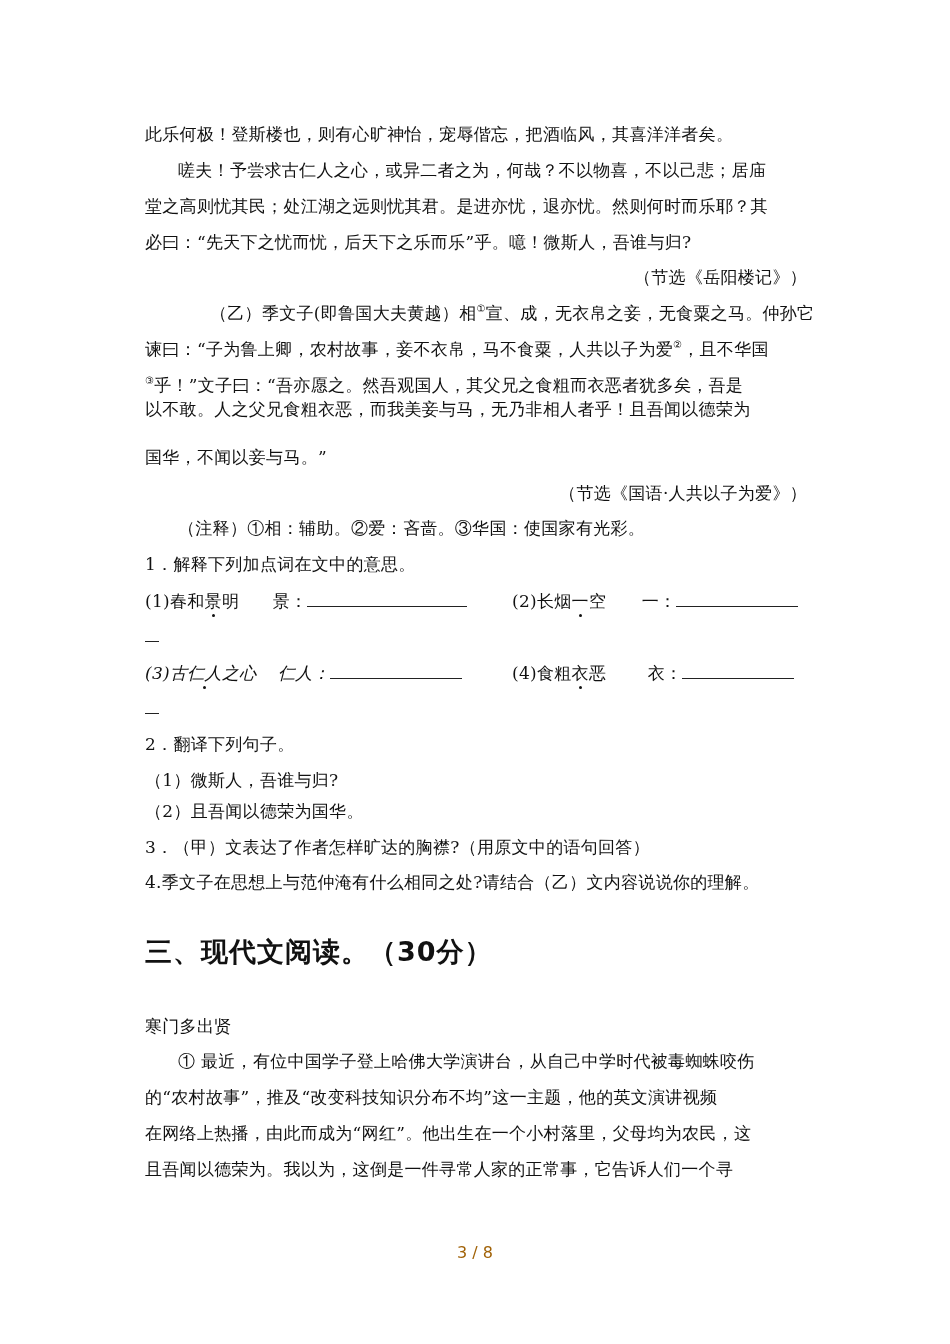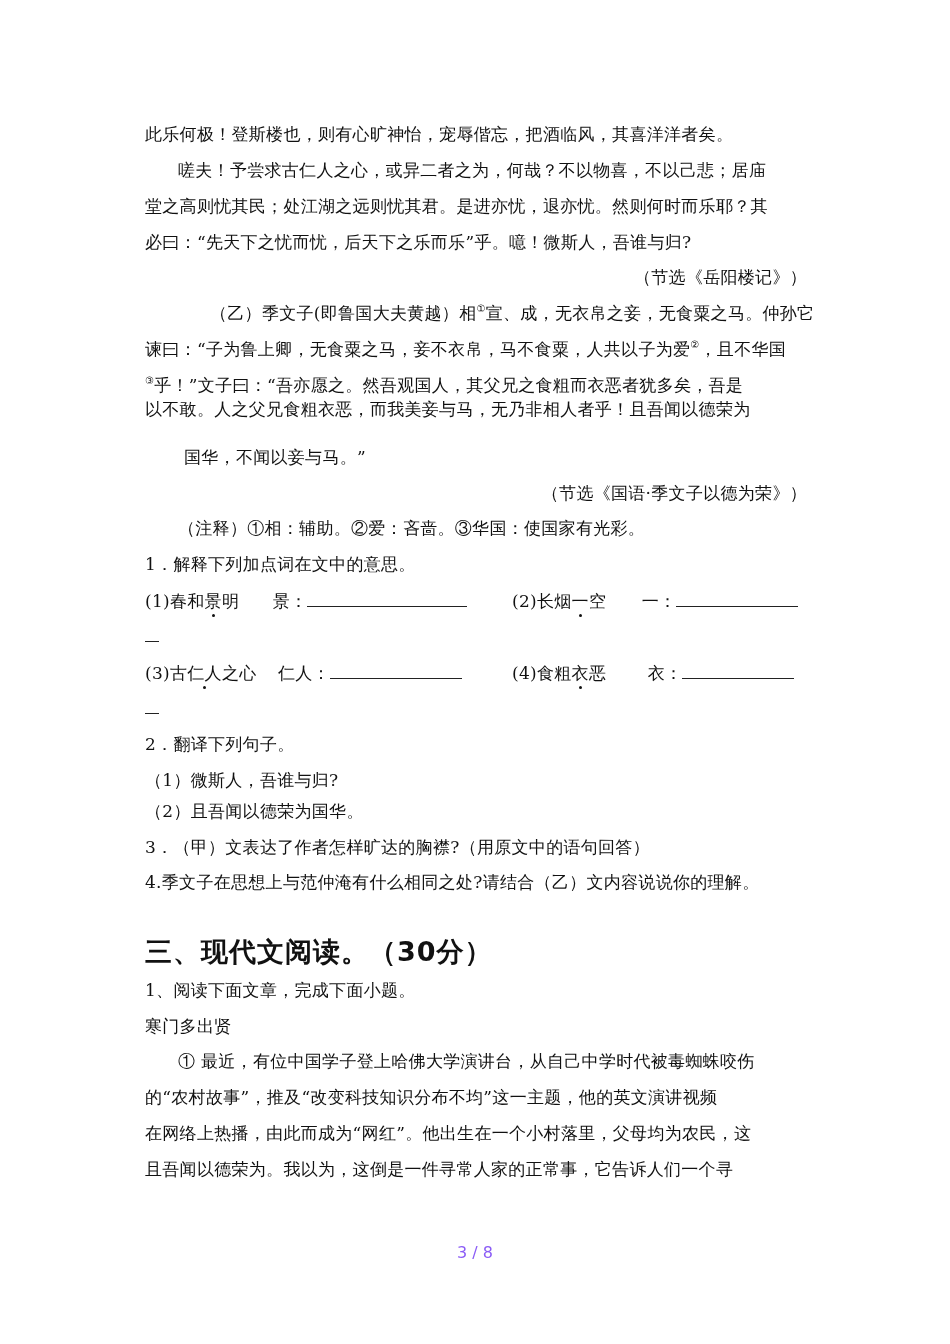--- a/index.html
+++ b/index.html
@@ -79,46 +79,46 @@
       height: 10px;
     }
     .footer {
       position: absolute;
       left: 0;
       width: 950px;
       top: 1243px;
       text-align: center;
       font-family: "DejaVu Sans", "Liberation Sans", sans-serif;
       font-size: 16px;
-      color: #8b5cf6;
+      color: #a16207;
     }
   </style>
 </head>
 <body>
 
 <div class="page">
 
   <div class="line" style="top:123px;">此乐何极！登斯楼也，则有心旷神怡，宠辱偕忘，把酒临风，其喜洋洋者矣。</div>
   <div class="line indent" style="top:159px;">嗟夫！予尝求古仁人之心，或异二者之为，何哉？不以物喜，不以己悲；居庙</div>
   <div class="line" style="top:195px;">堂之高则忧其民；处江湖之远则忧其君。是进亦忧，退亦忧。然则何时而乐耶？其</div>
   <div class="line" style="top:231px;">必曰：“先天下之忧而忧，后天下之乐而乐”乎。噫！微斯人，吾谁与归?</div>
   <div class="line right" style="top:266px;">（节选《岳阳楼记》）</div>
 
   <div class="line indent" style="top:302px;margin-left:32px;">
     <span>（乙）季文子(即鲁国大夫黄越）相</span><sup class="note">①</sup><span>宣、成，无衣帛之妾，无食粟之马。仲孙它</span>
   </div>
   <div class="line" style="top:338px;">
-    <span>谏曰：“子为鲁上卿，无食粟之马，妾不衣帛，马不食粟，人共以子为爱</span><sup class="note">②</sup><span>，且不华国</span>
+    <span>谏曰：“子为鲁上卿，农村故事，妾不衣帛，马不食粟，人共以子为爱</span><sup class="note">②</sup><span>，且不华国</span>
   </div>
   <div class="line" style="top:374px;">
     <sup class="note">③</sup><span>乎！”文子曰：“吾亦愿之。然吾观国人，其父兄之食粗而衣恶者犹多矣，吾是</span>
   </div>
   <div class="line" style="top:398px;">以不敢。人之父兄食粗衣恶，而我美妾与马，无乃非相人者乎！且吾闻以德荣为</div>
-  <div class="line" style="top:446px;margin-left:39px;">国华，不闻以妾与马。”</div>
-  <div class="line right" style="top:482px;">（节选《国语·季文子以德为荣》）</div>
+  <div class="line" style="top:446px;">国华，不闻以妾与马。”</div>
+  <div class="line right" style="top:482px;">（节选《国语·人共以子为爱》）</div>
   <div class="line indent" style="top:517px;">（注释）①相：辅助。②爱：吝啬。③华国：使国家有光彩。</div>
 
   <div class="line" style="top:553px;">1．解释下列加点词在文中的意思。</div>
 
   <div class="line" style="top:589px; height:22px;">
     <div class="q-col" style="left:0;">
       <span>(1)春和</span><span class="dot">景</span><span>明</span>
       <span style="display:inline-block;width:22px;"></span>
       <span>景：</span><span class="blank" style="width:160px;"></span>
     </div>
@@ -126,21 +126,21 @@
       <span>(2)长烟</span><span class="dot">一</span><span>空</span>
       <span style="display:inline-block;width:24px;"></span>
       <span>一：</span><span class="blank" style="width:122px;"></span>
     </div>
   </div>
   <div class="line" style="top:625px;">
     <span class="short-dash"></span>
   </div>
 
   <div class="line" style="top:661px; height:22px;">
-    <div class="q-col" style="left:0;">
+    <div class="q-col" style="left:0;font-style:italic;">
       <span>(3)古</span><span class="dot">仁人</span><span>之心</span>
       <span style="display:inline-block;width:10px;"></span>
       <span>仁人：</span><span class="blank" style="width:132px;"></span>
     </div>
     <div class="q-col" style="left:367px;">
       <span>(4)食粗</span><span class="dot">衣</span><span>恶</span>
       <span style="display:inline-block;width:30px;"></span>
       <span>衣：</span><span class="blank" style="width:112px;"></span>
     </div>
   </div>
@@ -150,21 +150,20 @@
 
   <div class="line" style="top:733px;">2．翻译下列句子。</div>
   <div class="line" style="top:769px;">（1）微斯人，吾谁与归?</div>
   <div class="line" style="top:800px;">（2）且吾闻以德荣为国华。</div>
 
   <div class="line" style="top:836px;">3．（甲）文表达了作者怎样旷达的胸襟?（用原文中的语句回答）</div>
 
   <div class="line" style="top:871px;">4.季文子在思想上与范仲淹有什么相同之处?请结合（乙）文内容说说你的理解。</div>
 
   <div class="line heading" style="top:938px;">三、现代文阅读。（30分）</div>
-  <div class="line" style="top:979px;">1、阅读下面文章，完成下面小题。</div>
   <div class="line center" style="top:1015px;">寒门多出贤</div>
 
   <div class="line indent" style="top:1050px;">① 最近，有位中国学子登上哈佛大学演讲台，从自己中学时代被毒蜘蛛咬伤</div>
   <div class="line" style="top:1086px;">的“农村故事”，推及“改变科技知识分布不均”这一主题，他的英文演讲视频</div>
   <div class="line" style="top:1122px;">在网络上热播，由此而成为“网红”。他出生在一个小村落里，父母均为农民，这</div>
   <div class="line" style="top:1158px;">且吾闻以德荣为。我以为，这倒是一件寻常人家的正常事，它告诉人们一个寻</div>
 
   <div class="footer">3 / 8</div>
 
 </div>

